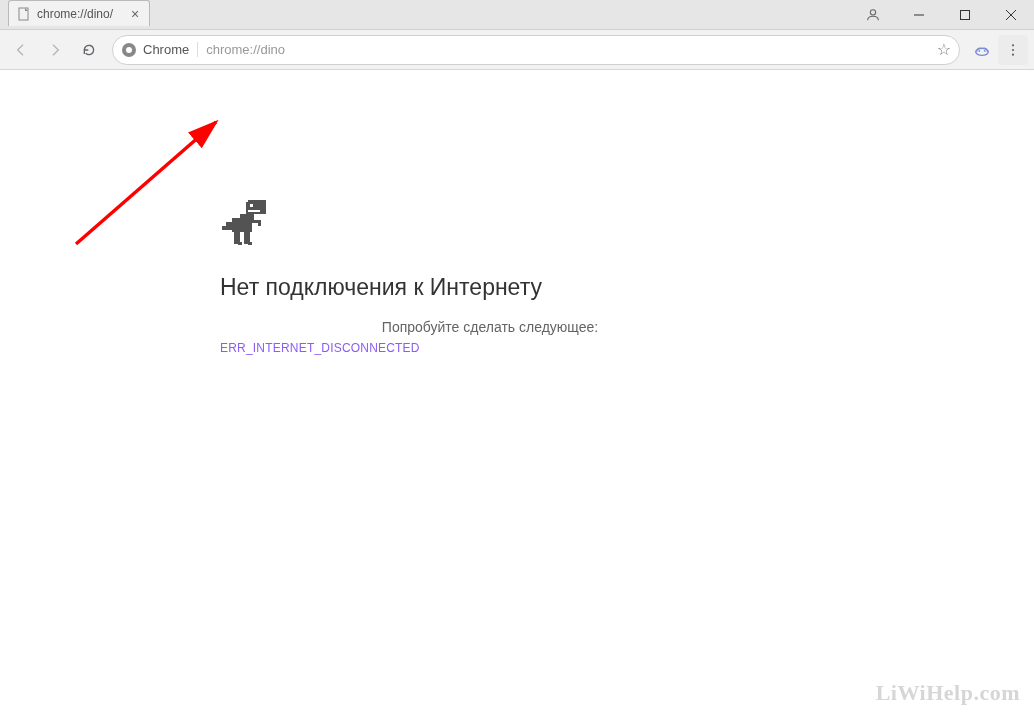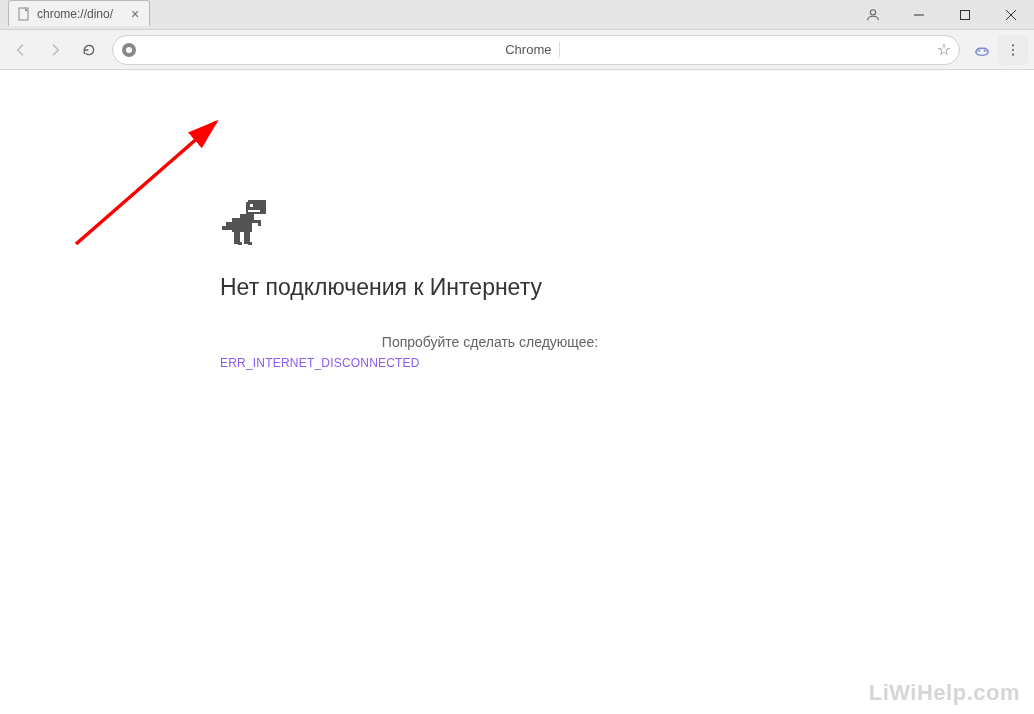--- a/index.html
+++ b/index.html
@@ -28,27 +28,27 @@
 .omnibox .url-input { flex: 1; border: none; outline: none; font-size: 13px; color: #999; background: transparent; }
 .omnibox .star { color: #777; margin-left: 6px; font-size: 16px; }
 .right-icons { display: flex; align-items: center; gap: 2px; }
 .right-icons .ext { width: 28px; height: 28px; display: flex; align-items: center; justify-content: center; }
 .menu-btn { width: 30px; height: 30px; display: flex; align-items: center; justify-content: center; color: #5f6368; border-radius: 4px; background: #ececec; }
 
 
 .page { position: relative; height: calc(714px - 30px - 40px); background: #fff; }
 .content { position: absolute; left: 220px; top: 130px; width: 540px; color: #5f5f5f; }
 .dino { width: 48px; height: 52px; margin-bottom: 22px; }
-.heading { font-size: 23px; font-weight: 400; color: #333; margin-bottom: 33px; }
+.heading { font-size: 23px; font-weight: 400; color: #333; margin-bottom: 18px; }
 .intro { font-size: 14px; color: #646464; margin-bottom: 6px; text-align: center; }
 ul.suggestions { list-style: disc; padding-left: 28px; margin-bottom: 18px; }
 ul.suggestions li { font-size: 14px; color: #646464; line-height: 1.6; }
 .errcode { font-size: 12px; color: #8b5cf6; letter-spacing: 0.2px; }
 
-.watermark { position: absolute; right: 14px; bottom: 8px; font-size: 22px; font-weight: 600; color: #d6d6d6; letter-spacing: 0.5px; font-family: Liberation Sans, sans-serif; }
+.watermark { position: absolute; right: 14px; bottom: 8px; font-size: 22px; font-weight: 600; color: #d6d6d6; letter-spacing: 0.5px; font-family: Liberation Serif, serif; }
 
 
 .arrow { position: absolute; left: 56px; top: 44px; pointer-events: none; }
 </style>
 </head>
 <body>
 
 <div class="titlebar">
   <div class="tab-wrap">
     <div class="tab">
@@ -106,20 +106,21 @@
   </div>
 
   <div class="omnibox">
     <span class="sec-ico">
       <svg viewBox="0 0 16 16">
           <circle cx="8" cy="8" r="7" fill="#888"></circle>
           <circle cx="8" cy="8" r="3" fill="#fff"></circle>
         </svg>
     </span>
     <span class="origin">Chrome</span>
+    <input class="url-input" value="chrome://dino" style="">
     <span class="star">☆</span>
   </div>
 
   <div class="right-icons">
     <div class="ext">
       <svg viewBox="0 0 20 20" width="18" height="18">
           <ellipse cx="10" cy="12" rx="7" ry="4" fill="none" stroke="#7a8bd8" stroke-width="1.5"></ellipse>
           <path d="M4 12 a4 4 0 0 1 4 -4 M16 12 a4 4 0 0 0 -4 -4" fill="none" stroke="#7a8bd8" stroke-width="1.5"></path>
           <circle cx="7" cy="11" r="1" fill="#7a8bd8"></circle>
           <circle cx="13" cy="11" r="1" fill="#7a8bd8"></circle>

